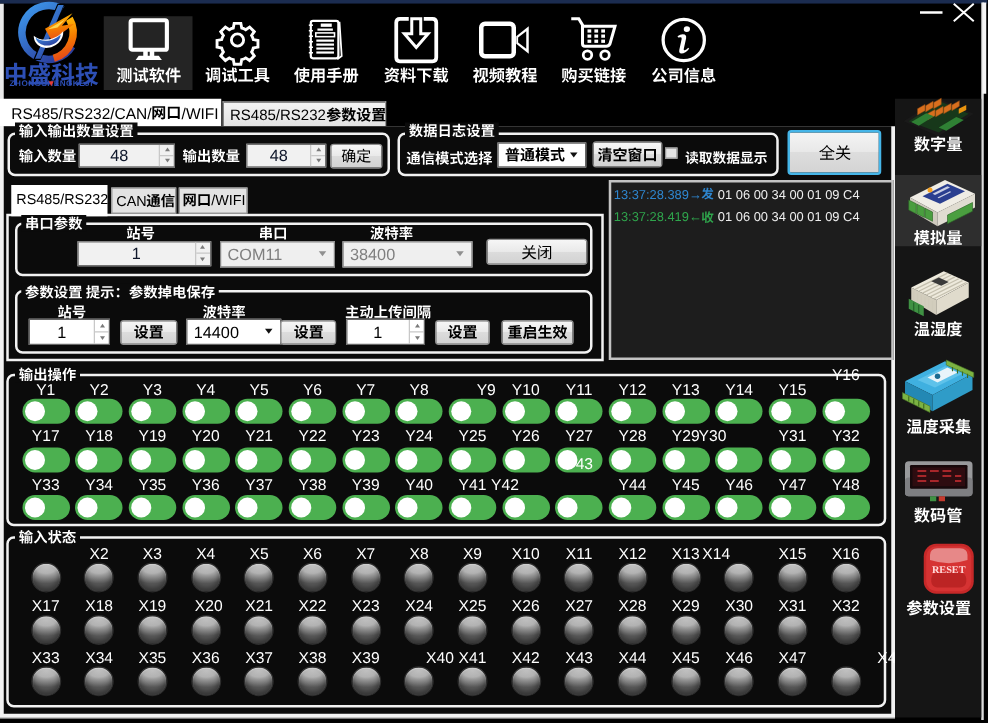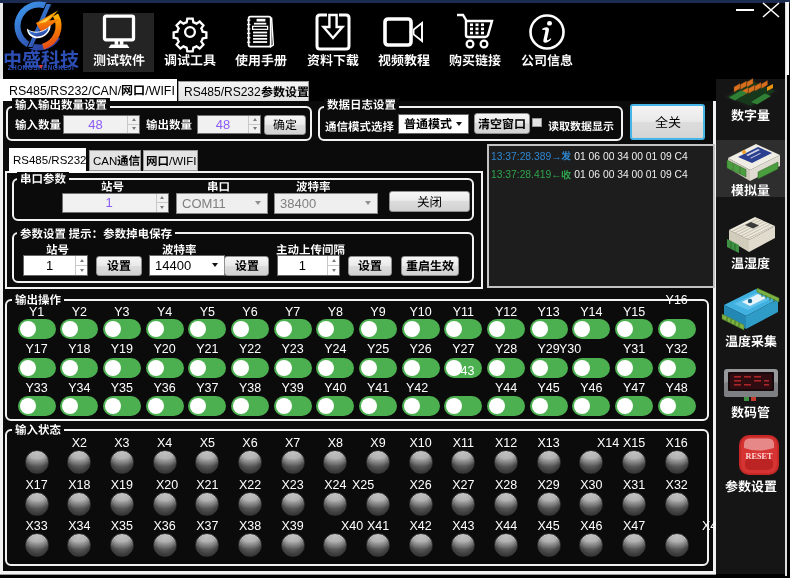--- a/index.html
+++ b/index.html
@@ -4,21 +4,21 @@
 html,body{width:790px;height:578px;background:#000;overflow:hidden}
 body{font-family:"Liberation Sans",sans-serif;position:relative}
 svg{overflow:visible}
 .zt{display:block}
 .abs{position:absolute}
 .flexc{display:flex;align-items:center;justify-content:center}
 
 .grp{position:absolute;border:2px solid #f2f2f2;border-radius:6px}
 
 .spin{position:absolute;background:#f1f1f1;border:1px solid #717171;display:flex}
-.spin .val{flex:1;display:flex;align-items:center;justify-content:center;font-size:13px;color:#8b5cf6}
+.spin .val{flex:1;display:flex;align-items:center;justify-content:center;font-size:13px;color:#0f172a}
 .spin .arr{width:12px;border-left:1px solid #c8c8c8;display:flex;flex-direction:column}
 .spin .arr > div{flex:1;display:flex;align-items:center;justify-content:center}
 .spin .arr > div+div{border-top:1px solid #c8c8c8}
 .spin.en{background:#fff;border-color:#666}
 .spin.en .val{color:#000}
 .ar-u{width:0;height:0;border-left:2.5px solid transparent;border-right:2.5px solid transparent;border-bottom:3.5px solid #7a7a7a}
 .ar-d{width:0;height:0;border-left:2.5px solid transparent;border-right:2.5px solid transparent;border-top:3.5px solid #7a7a7a}
 .cmb{position:absolute;background:#efefef;border:1px solid #8a8a8a;display:flex;align-items:center;font-size:13px;color:#7f7f7f;padding-left:5px}
 .cmb .dar{position:absolute;right:6px;top:50%;margin-top:-2px;width:0;height:0;border-left:3.5px solid transparent;border-right:3.5px solid transparent;border-top:4.5px solid #909090}
 .cmb.en{background:#fff;border-color:#666;color:#000}
@@ -405,21 +405,21 @@
 <div class="ylab" style="left:143.6px;top:304.5px">Y4</div>
 <div class="tg" style="left:145.6px;top:318.7px"></div>
 <div class="ylab" style="left:186.3px;top:304.5px">Y5</div>
 <div class="tg" style="left:188.3px;top:318.7px"></div>
 <div class="ylab" style="left:229.0px;top:304.5px">Y6</div>
 <div class="tg" style="left:231.0px;top:318.7px"></div>
 <div class="ylab" style="left:271.6px;top:304.5px">Y7</div>
 <div class="tg" style="left:273.6px;top:318.7px"></div>
 <div class="ylab" style="left:314.3px;top:304.5px">Y8</div>
 <div class="tg" style="left:316.3px;top:318.7px"></div>
-<div class="ylab" style="left:357.0px;top:304.5px">Y9</div>
+<div class="ylab" style="left:368px;top:304.5px">Y9</div>
 <div class="tg" style="left:359.0px;top:318.7px"></div>
 <div class="ylab" style="left:399.6px;top:304.5px">Y10</div>
 <div class="tg" style="left:401.6px;top:318.7px"></div>
 <div class="ylab" style="left:442.3px;top:304.5px">Y11</div>
 <div class="tg" style="left:444.3px;top:318.7px"></div>
 <div class="ylab" style="left:485.0px;top:304.5px">Y12</div>
 <div class="tg" style="left:487.0px;top:318.7px"></div>
 <div class="ylab" style="left:527.6px;top:304.5px">Y13</div>
 <div class="tg" style="left:529.6px;top:318.7px"></div>
 <div class="ylab" style="left:570.3px;top:304.5px">Y14</div>
@@ -471,21 +471,21 @@
 <div class="ylab" style="left:186.3px;top:380.5px">Y37</div>
 <div class="tg" style="left:188.3px;top:396.2px"></div>
 <div class="ylab" style="left:229.0px;top:380.5px">Y38</div>
 <div class="tg" style="left:231.0px;top:396.2px"></div>
 <div class="ylab" style="left:271.6px;top:380.5px">Y39</div>
 <div class="tg" style="left:273.6px;top:396.2px"></div>
 <div class="ylab" style="left:314.3px;top:380.5px">Y40</div>
 <div class="tg" style="left:316.3px;top:396.2px"></div>
 <div class="ylab" style="left:357.0px;top:380.5px">Y41</div>
 <div class="tg" style="left:359.0px;top:396.2px"></div>
-<div class="ylab" style="left:396px;top:380.5px">Y42</div>
+<div class="ylab" style="left:383px;top:380.5px">Y42</div>
 <div class="tg" style="left:401.6px;top:396.2px"></div>
 <div class="ylab" style="left:442.3px;top:364px">Y43</div>
 <div class="tg" style="left:444.3px;top:396.2px"></div>
 <div class="ylab" style="left:485.0px;top:380.5px">Y44</div>
 <div class="tg" style="left:487.0px;top:396.2px"></div>
 <div class="ylab" style="left:527.6px;top:380.5px">Y45</div>
 <div class="tg" style="left:529.6px;top:396.2px"></div>
 <div class="ylab" style="left:570.3px;top:380.5px">Y46</div>
 <div class="tg" style="left:572.3px;top:396.2px"></div>
 <div class="ylab" style="left:613.0px;top:380.5px">Y47</div>
@@ -517,21 +517,21 @@
 <div class="ylab" style="left:357.0px;top:436.0px">X9</div>
 <div class="led" style="left:366.0px;top:450.0px"></div>
 <div class="ylab" style="left:399.6px;top:436.0px">X10</div>
 <div class="led" style="left:408.6px;top:450.0px"></div>
 <div class="ylab" style="left:442.3px;top:436.0px">X11</div>
 <div class="led" style="left:451.3px;top:450.0px"></div>
 <div class="ylab" style="left:485.0px;top:436.0px">X12</div>
 <div class="led" style="left:494.0px;top:450.0px"></div>
 <div class="ylab" style="left:527.6px;top:436.0px">X13</div>
 <div class="led" style="left:536.6px;top:450.0px"></div>
-<div class="ylab" style="left:587px;top:436.0px">X14</div>
+<div class="ylab" style="left:552px;top:436.0px">X14</div>
 <div class="led" style="left:579.3px;top:450.0px"></div>
 <div class="ylab" style="left:613.0px;top:436.0px">X15</div>
 <div class="led" style="left:622.0px;top:450.0px"></div>
 <div class="ylab" style="left:655.7px;top:436.0px">X16</div>
 <div class="led" style="left:664.7px;top:450.0px"></div>
 <div class="ylab" style="left:15.6px;top:477.5px">X17</div>
 <div class="led" style="left:24.6px;top:491.5px"></div>
 <div class="ylab" style="left:58.3px;top:477.5px">X18</div>
 <div class="led" style="left:67.3px;top:491.5px"></div>
 <div class="ylab" style="left:100.9px;top:477.5px">X19</div>
@@ -539,21 +539,21 @@
 <div class="ylab" style="left:146px;top:477.5px">X20</div>
 <div class="led" style="left:152.6px;top:491.5px"></div>
 <div class="ylab" style="left:186.3px;top:477.5px">X21</div>
 <div class="led" style="left:195.3px;top:491.5px"></div>
 <div class="ylab" style="left:229.0px;top:477.5px">X22</div>
 <div class="led" style="left:238.0px;top:491.5px"></div>
 <div class="ylab" style="left:271.6px;top:477.5px">X23</div>
 <div class="led" style="left:280.6px;top:491.5px"></div>
 <div class="ylab" style="left:314.3px;top:477.5px">X24</div>
 <div class="led" style="left:323.3px;top:491.5px"></div>
-<div class="ylab" style="left:342px;top:477.5px">X25</div>
+<div class="ylab" style="left:357.0px;top:477.5px">X25</div>
 <div class="led" style="left:366.0px;top:491.5px"></div>
 <div class="ylab" style="left:399.6px;top:477.5px">X26</div>
 <div class="led" style="left:408.6px;top:491.5px"></div>
 <div class="ylab" style="left:442.3px;top:477.5px">X27</div>
 <div class="led" style="left:451.3px;top:491.5px"></div>
 <div class="ylab" style="left:485.0px;top:477.5px">X28</div>
 <div class="led" style="left:494.0px;top:491.5px"></div>
 <div class="ylab" style="left:527.6px;top:477.5px">X29</div>
 <div class="led" style="left:536.6px;top:491.5px"></div>
 <div class="ylab" style="left:570.3px;top:477.5px">X30</div>

